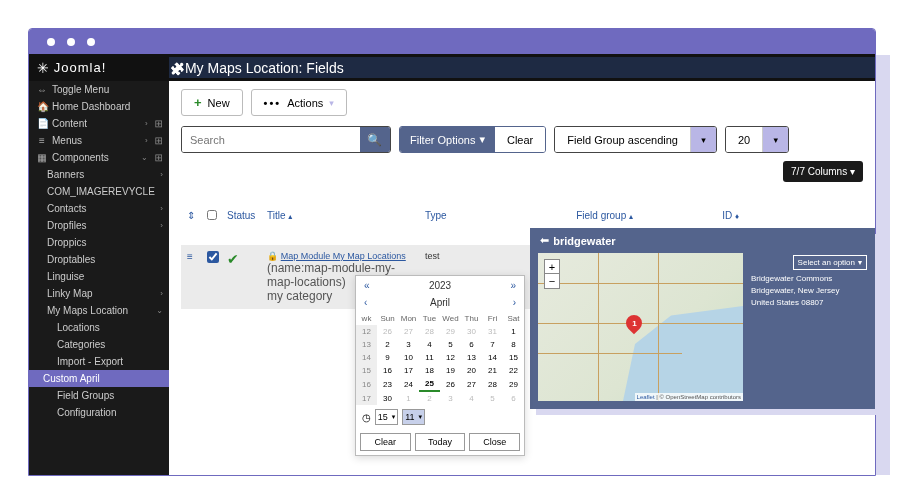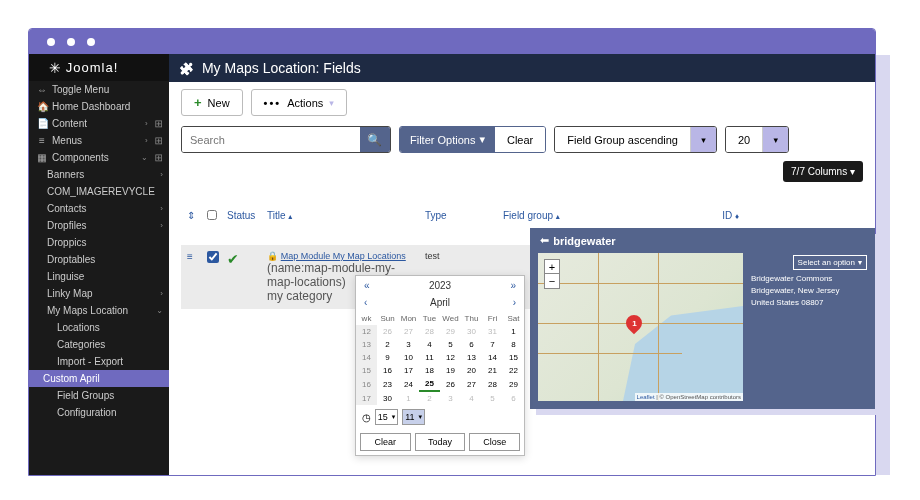--- a/index.html
+++ b/index.html
@@ -6,23 +6,23 @@
   body { font-family: Arial, sans-serif; font-size: 11px; background: #fff; width: 920px; height: 500px; overflow: hidden; position: relative; }
 
   .shadow-card { position: absolute; top: 55px; left: 785px; width: 105px; height: 420px; background: #d9d8f0; z-index: 0; }
 
   .window { position: absolute; top: 28px; left: 28px; width: 848px; height: 448px; border: 1px solid #6f6abf; border-radius: 4px 4px 0 0; overflow: visible; background: #fff; z-index: 1; }
 
   .titlebar { height: 25px; background: #6f6abf; display: flex; align-items: center; padding-left: 18px; gap: 12px; border-radius: 3px 3px 0 0; }
   .tdot { width: 8px; height: 8px; border-radius: 50%; background: #fff; }
 
   .topbar { height: 27px; background: #111; color: #fff; display: flex; align-items: center; }
-  .brand { display: flex; align-items: center; gap: 4px; padding: 0 20px; font-family: 'Trebuchet MS', sans-serif; font-size: 13px; letter-spacing: 1px; width: 140px; }
+  .brand { display: flex; align-items: center; gap: 4px; padding: 0 8px; font-family: 'Trebuchet MS', sans-serif; font-size: 13px; letter-spacing: 1px; width: 140px; }
   .brand-icon::before { content: "✳"; font-size: 14px; }
-  .page-head { background: #1e2a43; height: 28px; flex: 1; display: flex; align-items: center; padding-left: 10px; font-size: 14px; gap: 8px; }
+  .page-head { background: #1e2a43; height: 21px; flex: 1; display: flex; align-items: center; padding-left: 1px; font-size: 14px; }
   .puzzle-icon::before { content: "🧩"; font-size: 12px; filter: grayscale(1) brightness(2); }
 
   .body { display: flex; height: calc(100% - 52px); }
 
   .sidebar { width: 140px; background: #1a1a1a; color: #ccc; font-size: 10px; overflow: hidden; }
   .sb-item { display: flex; align-items: center; padding: 3px 6px 3px 8px; gap: 5px; cursor: pointer; white-space: nowrap; height: 17px; }
   .sb-item.level2 { padding-left: 18px; }
   .sb-item.level3 { padding-left: 28px; }
   .sb-item .icon { width: 10px; text-align: center; font-size: 10px; color: #aaa; }
   .sb-item .label { flex: 1; overflow: hidden; text-overflow: ellipsis; }
@@ -53,21 +53,21 @@
 
   .cols-row { display: flex; justify-content: flex-end; margin-bottom: 10px; }
   .cols-btn { background: #1a1a1a; color: #fff; border-radius: 3px; padding: 5px 8px; font-size: 10px; cursor: pointer; }
 
   .thead { display: flex; color: #2c58a0; font-size: 10px; padding: 0 6px 4px 6px; gap: 8px; align-items: center; }
   .thead .col-order { width: 12px; }
   .thead .col-check { width: 12px; }
   .thead .col-status { width: 32px; }
   .thead .col-title { width: 150px; }
   .thead .col-type { width: 70px; }
-  .thead .col-fg { width: 130px; text-align: left;}
+  .thead .col-fg { width: 130px; text-align: right;}
   .thead .col-access { width: 60px; text-align: right; margin-top: 36px;}
   .thead .col-id { width: 30px; text-align: right;}
   .sort-arrow { font-size: 8px; }
 
   .trow { display: flex; background: #ebebeb; padding: 6px; gap: 8px; align-items: flex-start; margin-top: 2px; }
   .trow .handle { color: #2c58a0; font-size: 10px; width: 12px; cursor: grab; }
   .trow .cb { width: 12px; height: 12px; accent-color: #2c58a0; cursor:pointer;}
   .trow .status-ic { color: #2a8a2a; font-size: 14px; width: 32px; }
   .trow .title-cell { width: 150px; font-size: 9px; }
   .trow .title-link { color: #2c58a0; text-decoration: underline; cursor: pointer; }

